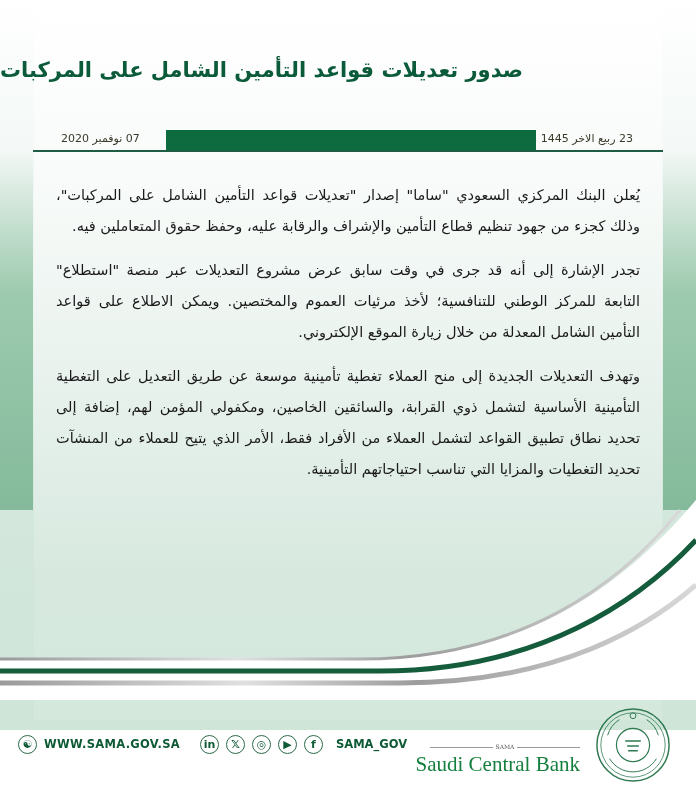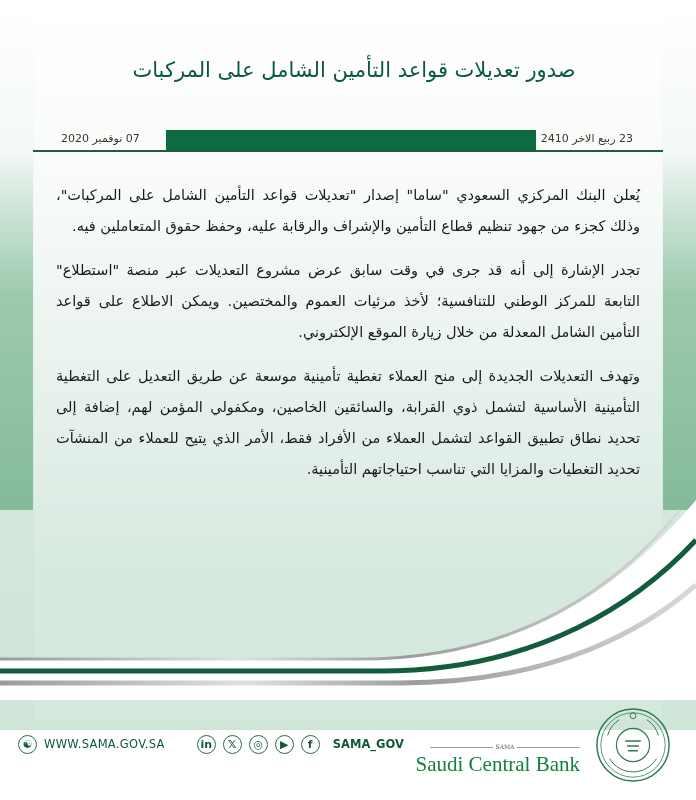--- a/index.html
+++ b/index.html
@@ -21,22 +21,22 @@
     position:absolute; right:0; top:150px; width:33px; height:360px;
     background: linear-gradient(180deg, rgba(140,190,160,0) 0%, #8fc3a3 40%, #76b28f 100%);
     opacity:.85;
   }
   .content-panel {
     position:absolute; left:34px; top:0; width:628px; height:720px;
     background: linear-gradient(180deg, #ffffff 0%, #f8fbf9 25%, #e7f1ec 55%, #d7e9df 80%, #d4e8dc 100%);
   }
   .title {
     position:absolute; left:0; right:0; top:58px;
-    text-align:center; direction:rtl;
-    color:#0b5a3a; font-weight:normal; font-size:21px;margin-left:12px;
+    text-align:left; direction:rtl;
+    color:#0b5a3a; font-weight:bold; font-size:21px;
   }
   .date-bar {
     position:absolute; left:33px; width:630px; top:130px; height:22px;
   }
   .date-bar .baseline {
     position:absolute; left:0; right:0; bottom:0; height:2px; background:#1f5c44;
   }
   .date-bar .green-block {
     position:absolute; left:133px; width:370px; top:0; bottom:0; background:#0d6b3f;
   }
@@ -51,21 +51,21 @@
     direction:rtl; text-align:justify; text-align-last:right;
     color:#1a1a1a; font-size:14.5px; line-height:31px;
   }
   .body-text p { margin:0 0 13px 0; }
   .curves { position:absolute; left:0; top:500px; width:696px; height:200px; }
   .footer-left {
     position:absolute; left:18px; top:732px; height:24px;
     display:flex; align-items:center; gap:6px;
   }
   .footer-left .url {
-    color:#0d5a35; font-weight:normal; font-size:11.5px; letter-spacing:.3px; margin-right:26px;
+    color:#0d5a35; font-weight:bold; font-size:11.5px; letter-spacing:.3px; margin-right:14px;
   }
   .social-icon {
     width:19px; height:19px; border:1.5px solid #2c6b4a; border-radius:50%;
     display:flex; align-items:center; justify-content:center;
     color:#0d5a35; font-weight:bold; font-size:11px; box-sizing:border-box; margin-right:1px;
   }
   .footer-left .handle {
     color:#0d5a35; font-weight:bold; font-size:11.5px; margin-left:6px;text-align:right;
   }
   .logo {
@@ -96,21 +96,21 @@
 <div class="side-strip-left"></div>
 <div class="side-strip-right"></div>
 <div class="content-panel"></div>
 
 <div class="title">صدور تعديلات قواعد التأمين الشامل على المركبات</div>
 
 <div class="date-bar">
   <div class="green-block"></div>
   <div class="baseline"></div>
   <span class="date-greg">07 نوفمبر 2020</span>
-  <span class="date-hijri">23 ربيع الاخر 2410</span>
+  <span class="date-hijri">23 ربيع الاخر 1445</span>
 </div>
 
 <div class="body-text">
   <p>يُعلن البنك المركزي السعودي "ساما" إصدار "تعديلات قواعد التأمين الشامل على المركبات"، وذلك كجزء من جهود تنظيم قطاع التأمين والإشراف والرقابة عليه، وحفظ حقوق المتعاملين فيه.</p>
   <p>تجدر الإشارة إلى أنه قد جرى في وقت سابق عرض مشروع التعديلات عبر منصة "استطلاع" التابعة للمركز الوطني للتنافسية؛ لأخذ مرئيات العموم والمختصين. ويمكن الاطلاع على قواعد التأمين الشامل المعدلة من خلال زيارة الموقع الإلكتروني.</p>
   <p>وتهدف التعديلات الجديدة إلى منح العملاء تغطية تأمينية موسعة عن طريق التعديل على التغطية التأمينية الأساسية لتشمل ذوي القرابة، والسائقين الخاصين، ومكفولي المؤمن لهم، إضافة إلى تحديد نطاق تطبيق القواعد لتشمل العملاء من الأفراد فقط، الأمر الذي يتيح للعملاء من المنشآت تحديد التغطيات والمزايا التي تناسب احتياجاتهم التأمينية.</p>
 </div>
 
 <svg class="curves" viewBox="0 0 696 200" preserveAspectRatio="none">
   <defs>

